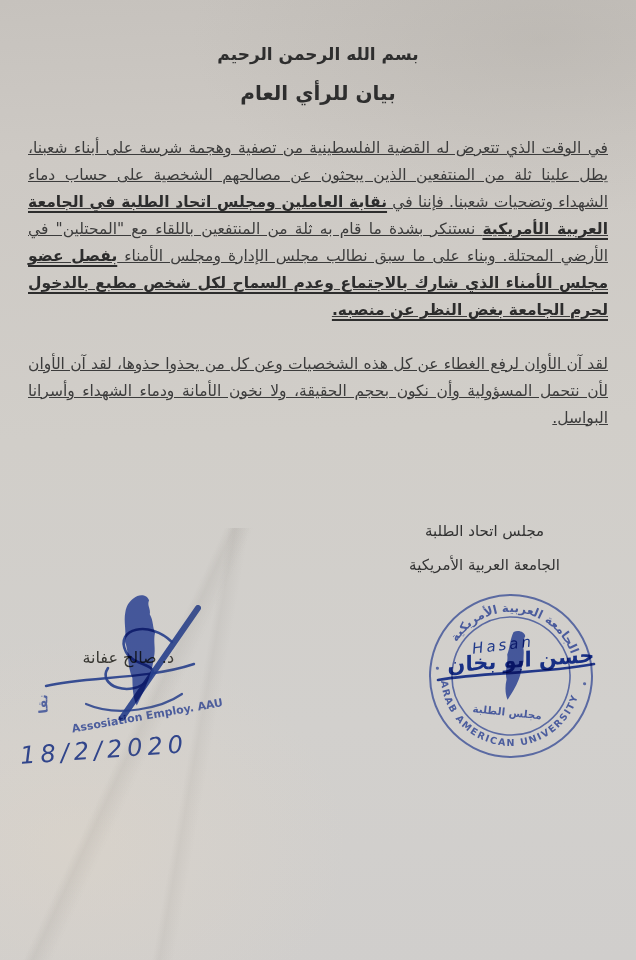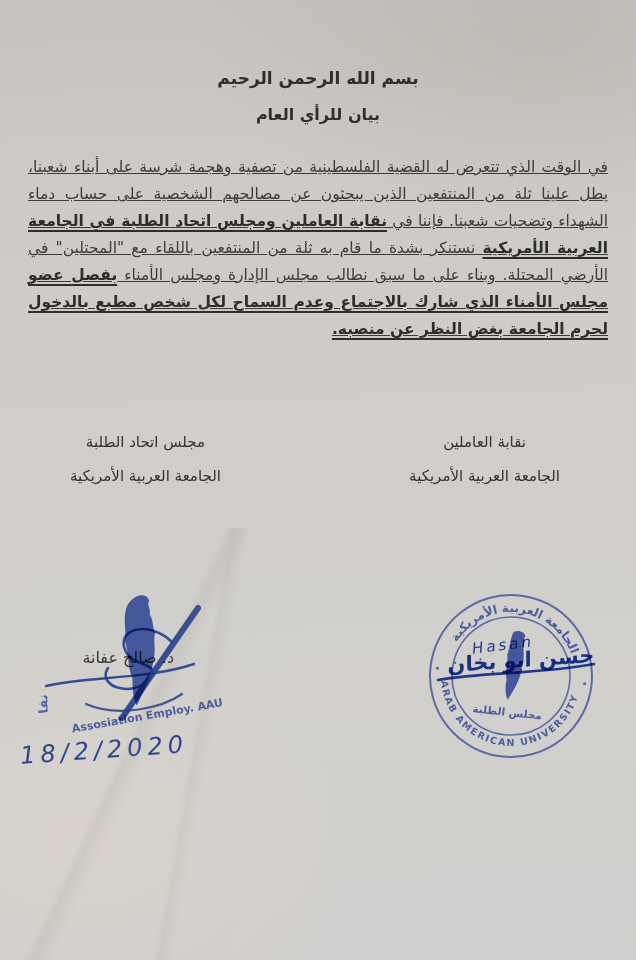--- a/index.html
+++ b/index.html
@@ -17,23 +17,23 @@
       radial-gradient(ellipse 500px 260px at 85% 4%, rgba(170,166,160,0.35), transparent 70%),
       linear-gradient(178deg, #c6c2bd 0%, #cdc9c4 16%, #d1cec9 45%, #d2d0cd 75%, #d0cecc 100%);
   }
   .page::after{ 
     content:""; position:absolute; left:0; top:55%; width:45%; height:45%;
     background:
       linear-gradient(115deg, transparent 46%, rgba(120,115,108,0.10) 48%, transparent 52%),
       linear-gradient(100deg, transparent 63%, rgba(120,115,108,0.08) 65%, transparent 69%);
     pointer-events:none;
   }
-  .content{ position:relative; padding:68px 28px 0 28px; }
+  .content{ position:relative; padding:44px 28px 0 28px; }
   .basmala{ text-align:center; font-weight:bold; font-size:17px; color:#2e2e2e; }
-  .doc-title{ text-align:center; font-weight:bold; font-size:16px; margin-top:17px; color:#2e2e2e; }
+  .doc-title{ text-align:center; font-weight:bold; font-size:20px; margin-top:17px; color:#2e2e2e; }
   .salutation{ font-weight:bold; font-size:15px; margin-top:27px; color:#333; }
   .body-par{
     font-size:15.5px; line-height:1.74; text-align:justify;
     margin-top:30px; color:#3c3c3c; letter-spacing:0.1px;text-decoration:underline;
   }
   .body-par.second{ margin-top:27px; }
   .bold-u{
     font-weight:bold; color:#2d2d2d;
     text-decoration:underline; text-decoration-thickness:1.5px; text-underline-offset:4px;
   }
@@ -75,26 +75,23 @@
 <body>
 
 <div class="page">
   <div class="content">
 
     <div class="basmala">بسم الله الرحمن الرحيم</div>
     <div class="doc-title">بيان للرأي العام</div>
 
     <p class="body-par"><span>في الوقت الذي تتعرض له القضية الفلسطينية من تصفية وهجمة شرسة على أبناء شعبنا، يطل علينا ثلة من المنتفعين الذين يبحثون عن مصالحهم الشخصية على حساب دماء الشهداء وتضحيات شعبنا. فإننا في </span><span class="bold-u">نقابة العاملين ومجلس اتحاد الطلبة في الجامعة العربية الأمريكية</span><span> نستنكر بشدة ما قام به ثلة من المنتفعين باللقاء مع "المحتلين" في الأرضي المحتلة. وبناء على ما سبق نطالب مجلس الإدارة ومجلس الأمناء </span><span class="bold-u">بفصل عضو مجلس الأمناء الذي شارك بالاجتماع وعدم السماح لكل شخص مطبع بالدخول لحرم الجامعة بغض النظر عن منصبه.</span></p>
 
+    <p class="body-par second">لقد آن الأوان لرفع الغطاء عن كل هذه الشخصيات وعن كل من يحذوا حذوها، لقد آن الأوان لأن نتحمل المسؤولية وأن نكون بحجم الحقيقة، ولا نخون الأمانة ودماء الشهداء وأسرانا البواسل.</p>
 
     <div class="sig-row">
-      <div class="sig-col">
-        <div class="org">نقابة العاملين</div>
-        <div>الجامعة العربية الأمريكية</div>
-      </div>
       <div class="sig-col">
         <div class="org">مجلس اتحاد الطلبة</div>
         <div>الجامعة العربية الأمريكية</div>
       </div>
     </div>
   </div>
 
   <svg class="stamp stamp-left" viewBox="0 0 225 160" xmlns="http://www.w3.org/2000/svg">
     <defs>
       <path id="arcL" d="M 16,122 A 96,84 0 0 1 208,122"></path>

